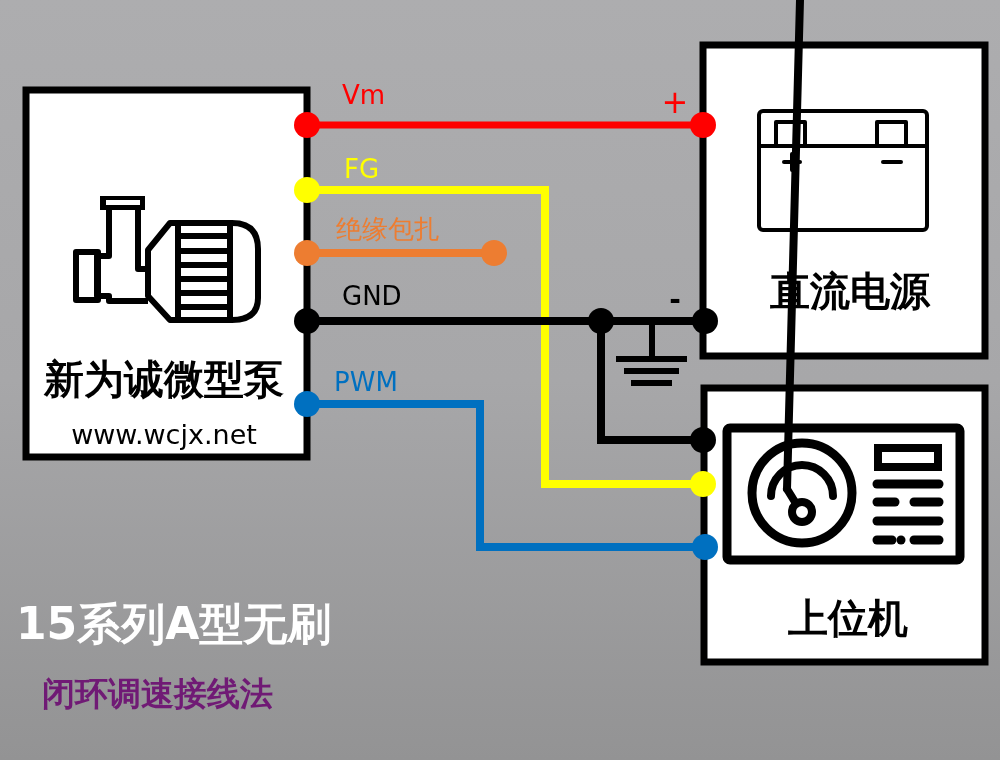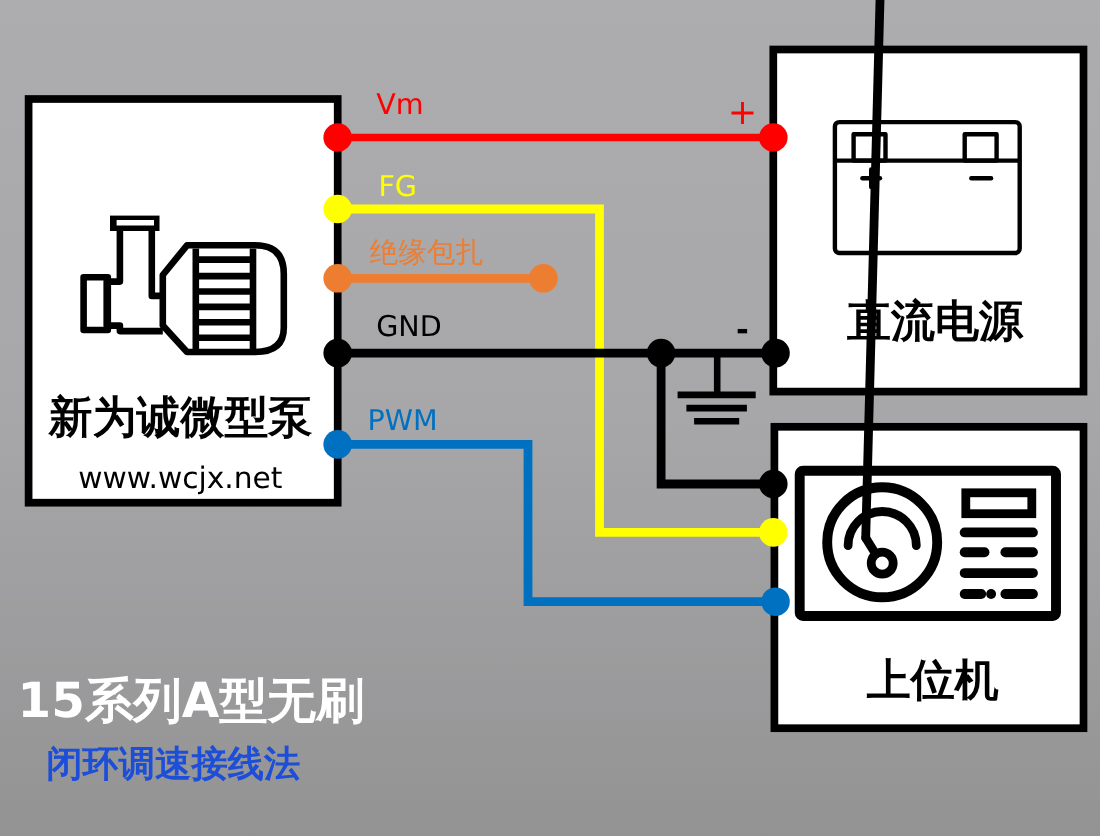--- a/index.html
+++ b/index.html
@@ -5,26 +5,26 @@
   html, body { margin: 0; padding: 0; }
   body {
     width: 1000px; height: 760px; position: relative; overflow: hidden;
     background: linear-gradient(to bottom, #adadaf 0%, #a7a7a9 50%, #939394 100%);
     font-family: "DejaVu Sans", sans-serif;
   }
   svg#diagram { position: absolute; left: 0; top: 0; }
   .lbl { font-family: "DejaVu Sans", sans-serif; font-size: 26px; }
   .cn-bold { font-family: "DejaVu Sans", sans-serif; font-weight: bold; }
   .title1 {
-    position: absolute; left: 16px; top: 608px; color: #ffffff;
+    position: absolute; left: 16px; top: 595px; color: #ffffff;
     font-size: 44px; font-weight: bold; letter-spacing: 0px;
     font-family: "DejaVu Sans", sans-serif; white-space: nowrap;
   }
   .title2 {
-    position: absolute; left: 42px; top: 672px; color: #1d4ed8;
+    position: absolute; left: 42px; top: 672px; color: #701a75;
     font-size: 33px; font-weight: bold;
     font-family: "DejaVu Sans", sans-serif; white-space: nowrap;
   }
 </style>
 </head>
 <body>
 
 <svg id="diagram" width="1000" height="760" viewBox="0 0 1000 760" xmlns="http://www.w3.org/2000/svg">
 
   <g>

